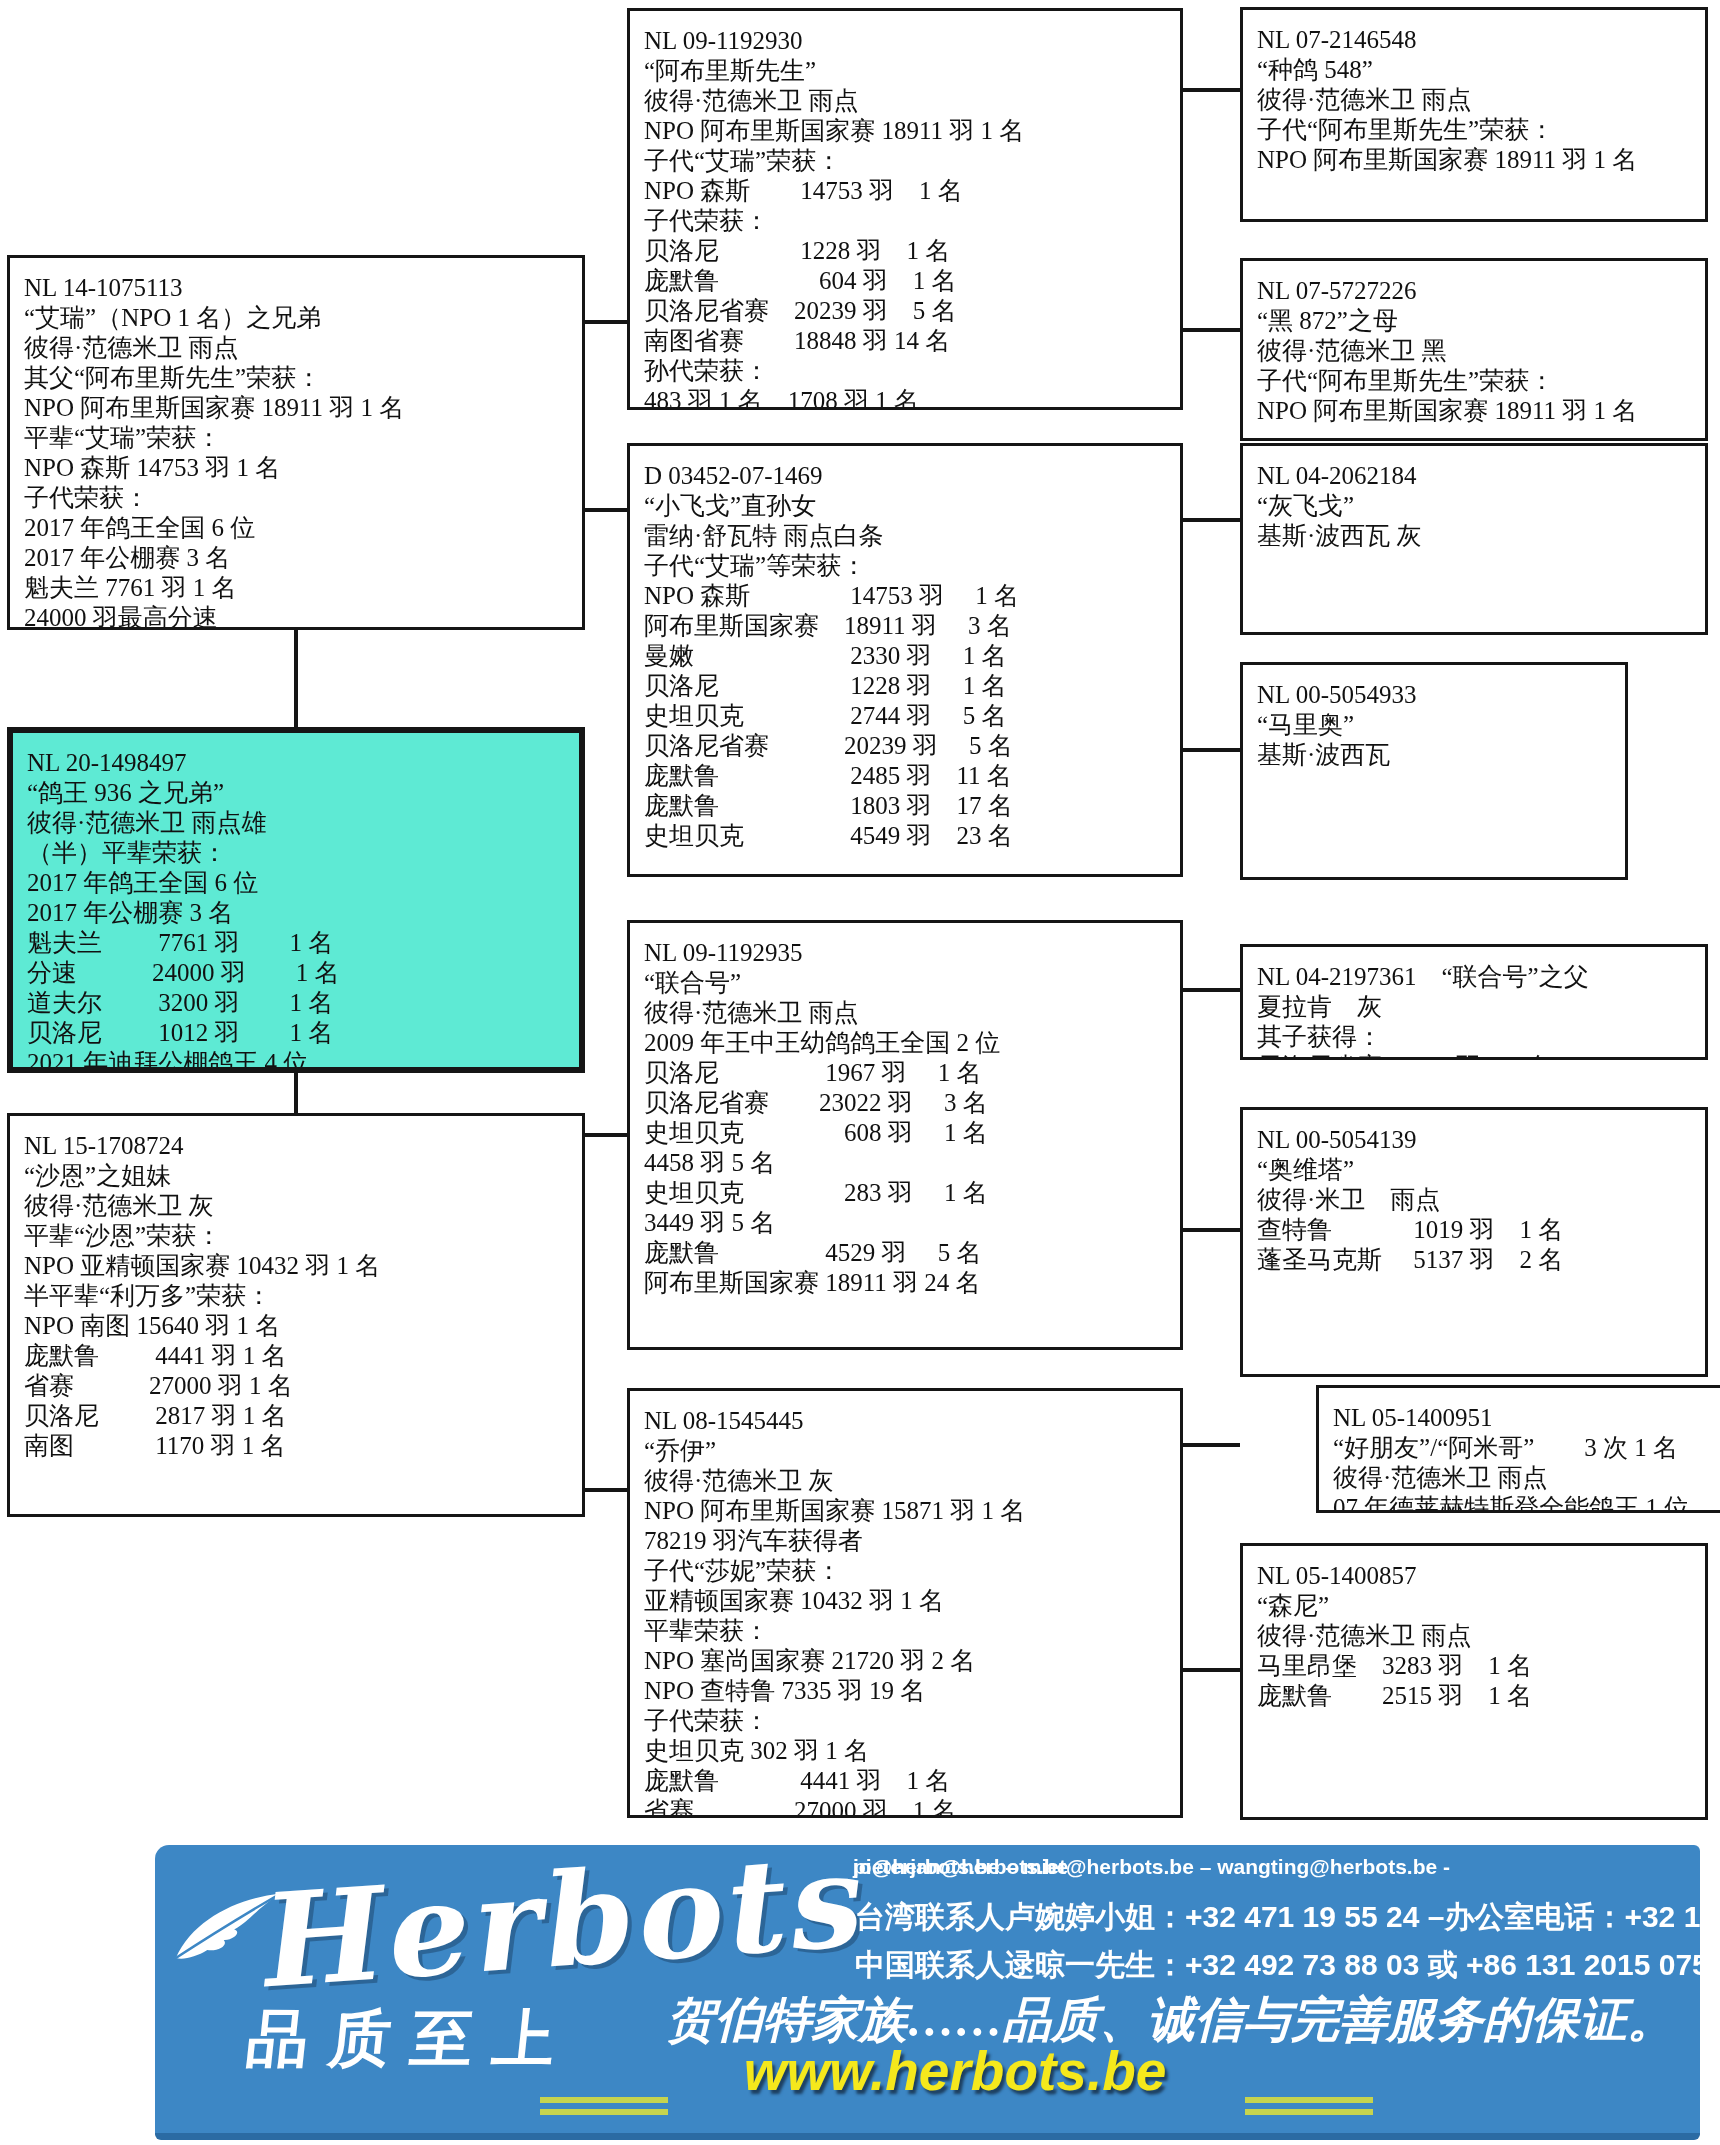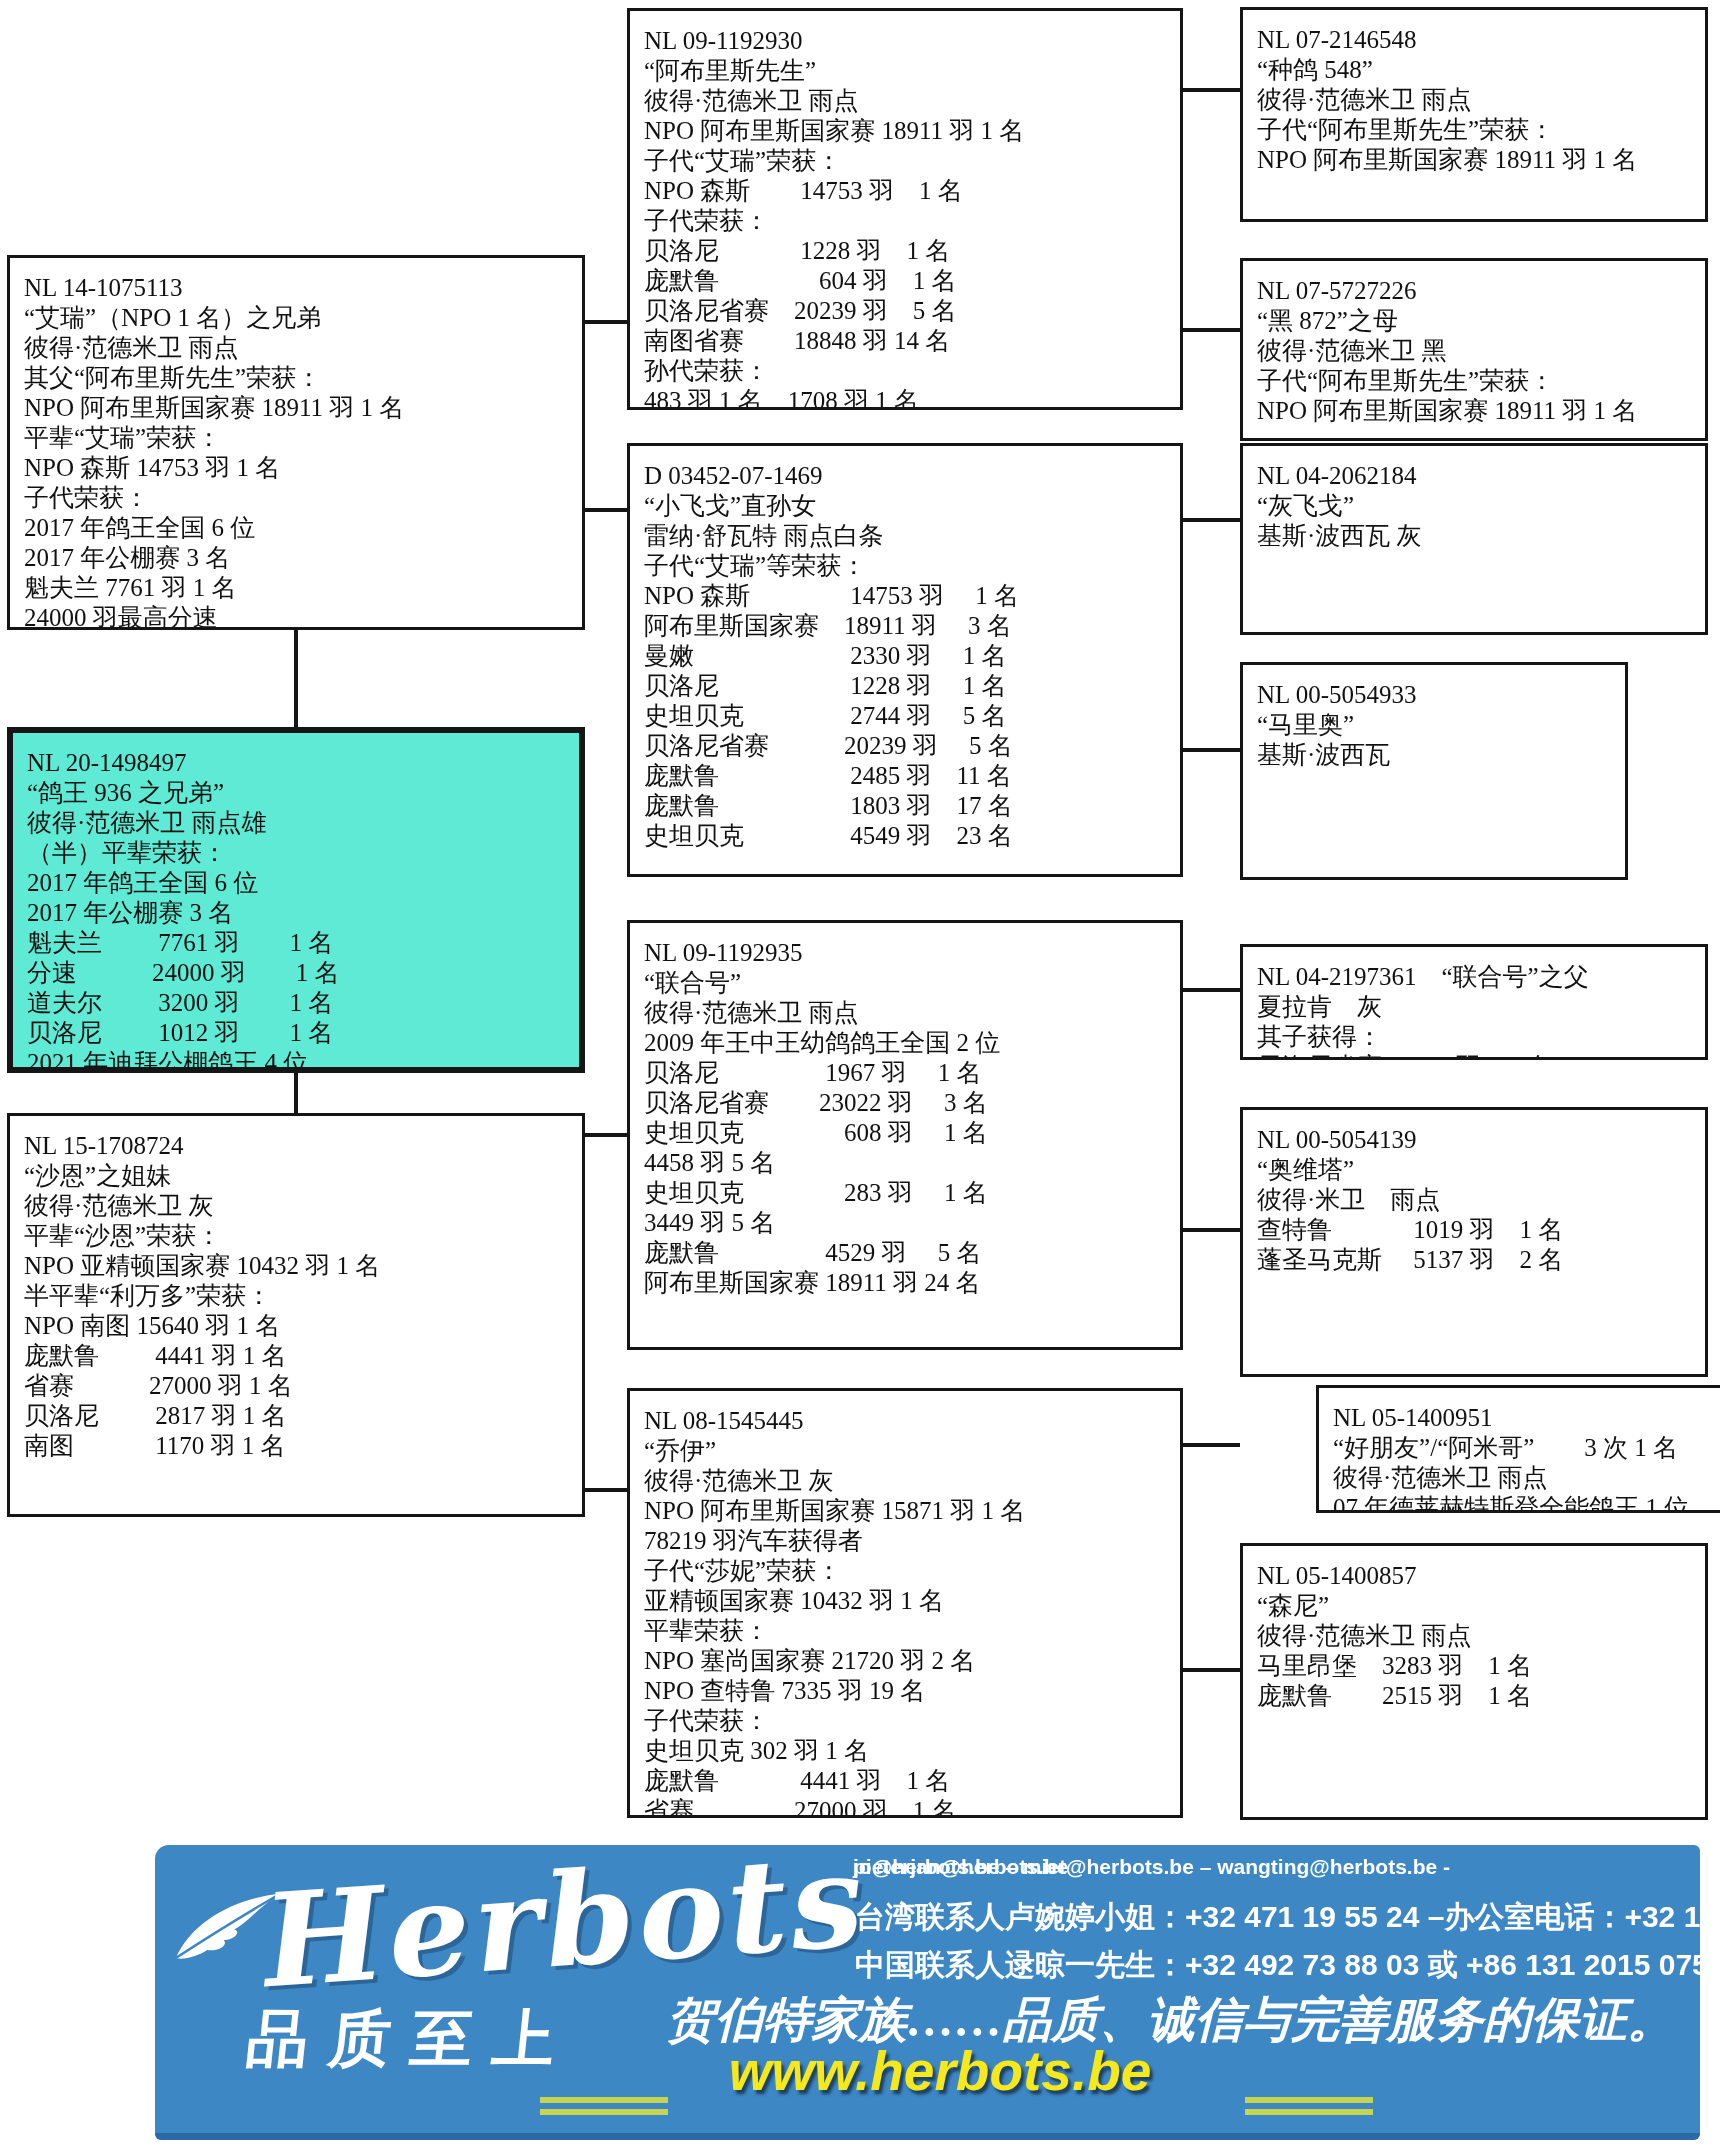--- a/index.html
+++ b/index.html
@@ -28,21 +28,21 @@
   .emails{left:698px;top:10px;width:845px;font-family:"Liberation Sans","DejaVu Sans",sans-serif;
           font-size:21px;font-weight:600;color:#fff;white-space:nowrap;}
   .emails b{position:static;font-weight:800;}
   .contact{width:800px;left:700px;text-align:center;color:#fff;font-weight:bold;font-size:30px;
            font-family:"Liberation Sans","DejaVu Sans",sans-serif;white-space:nowrap;}
   .contact.tw{top:52px;}
   .contact.cn{top:100px;}
   .slogan{left:480px;top:143px;width:1040px;text-align:right;color:#fff;font-weight:bold;
           font-style:italic;font-size:48px;font-family:"Liberation Serif","DejaVu Serif",serif;
           white-space:nowrap;}
-  .url{left:565px;top:194px;width:440px;text-align:center;font-size:55px;font-weight:bold;
+  .url{left:580px;top:194px;width:440px;text-align:center;font-size:55px;font-weight:bold;
        font-style:italic;color:#f5e81c;font-family:"Liberation Sans","DejaVu Sans",sans-serif;
        text-shadow:3px 4px 3px #1d3f60;white-space:nowrap;}
   .dl{top:252px;width:128px;height:22px;}
   .dl i{position:absolute;left:0;width:128px;height:6px;background:#c6d44f;display:block;}
   .dl i:nth-child(2){top:12px;}
   .dl.left{left:385px;}
   .dl.right{left:1090px;}
 </style>
 </head>
 <body>

